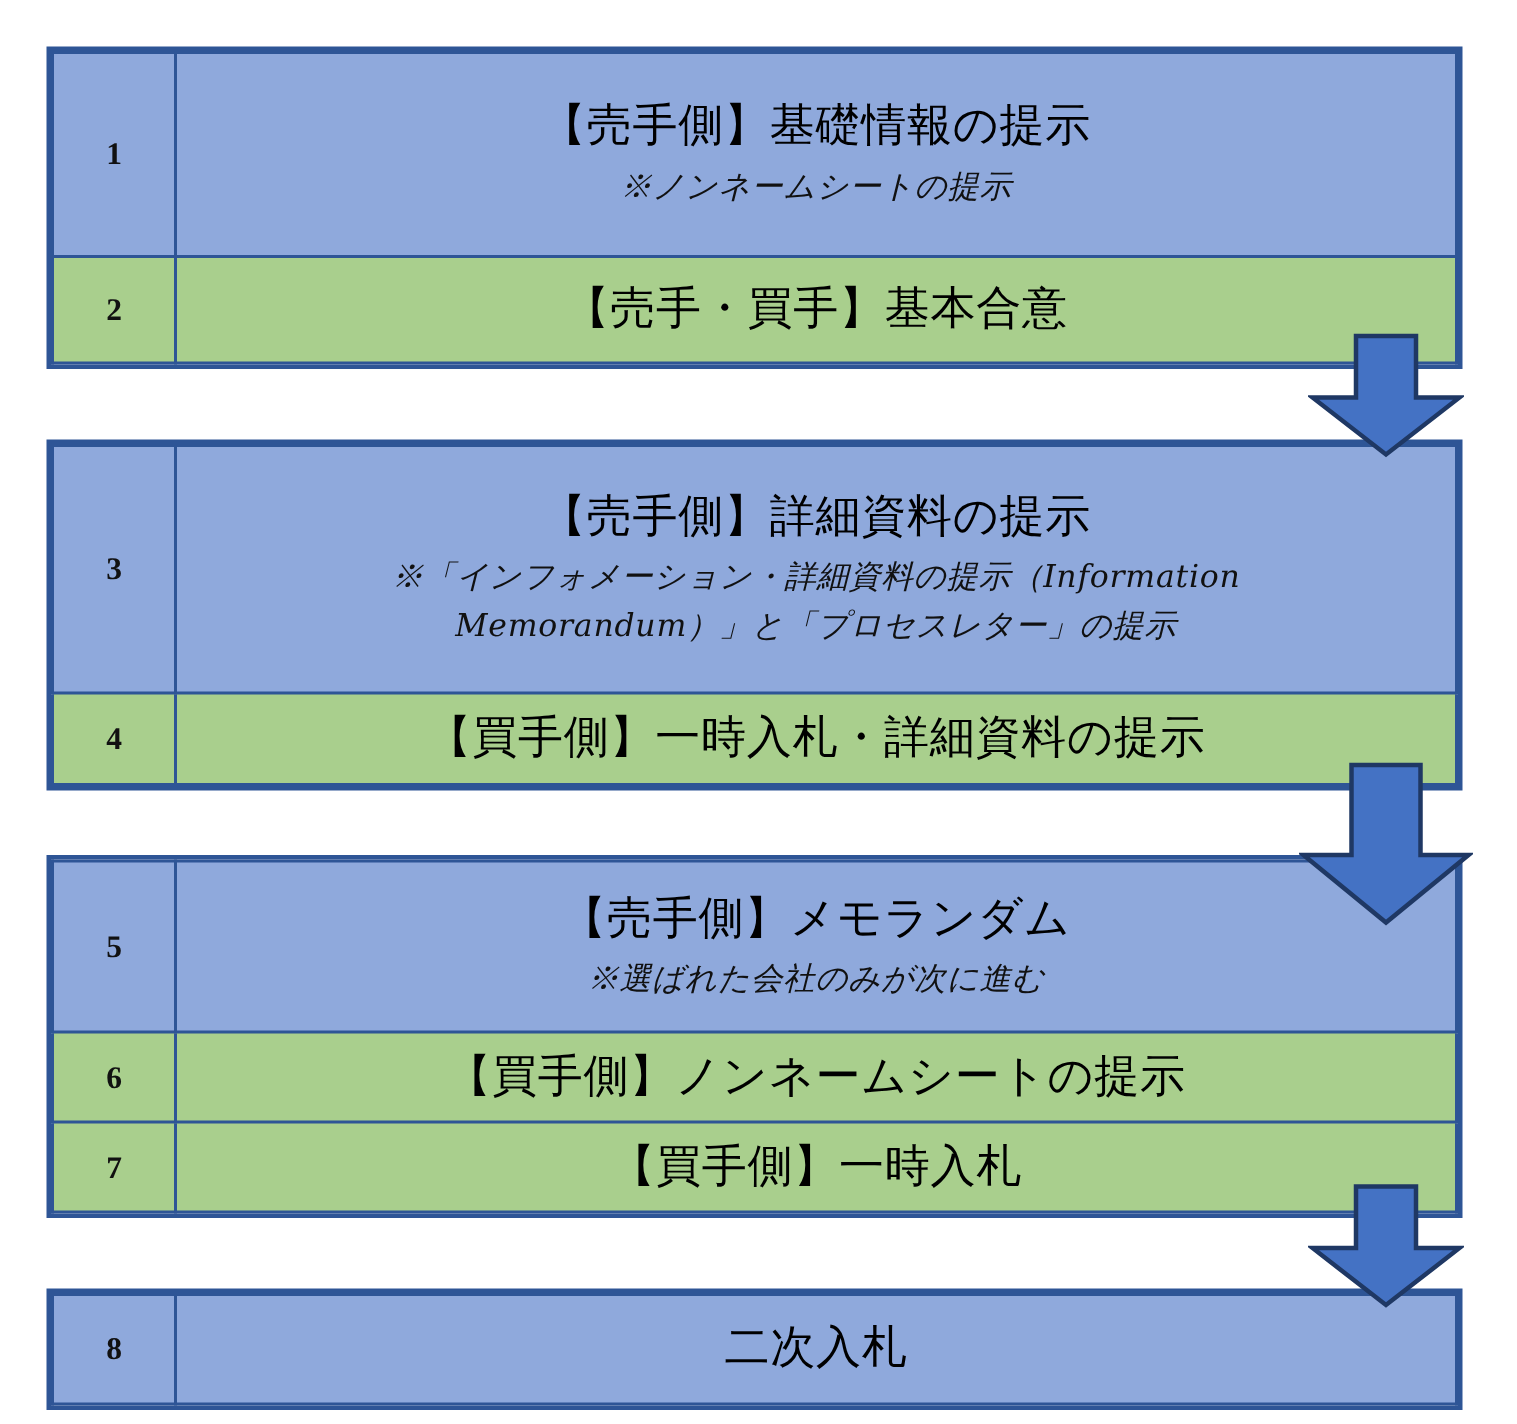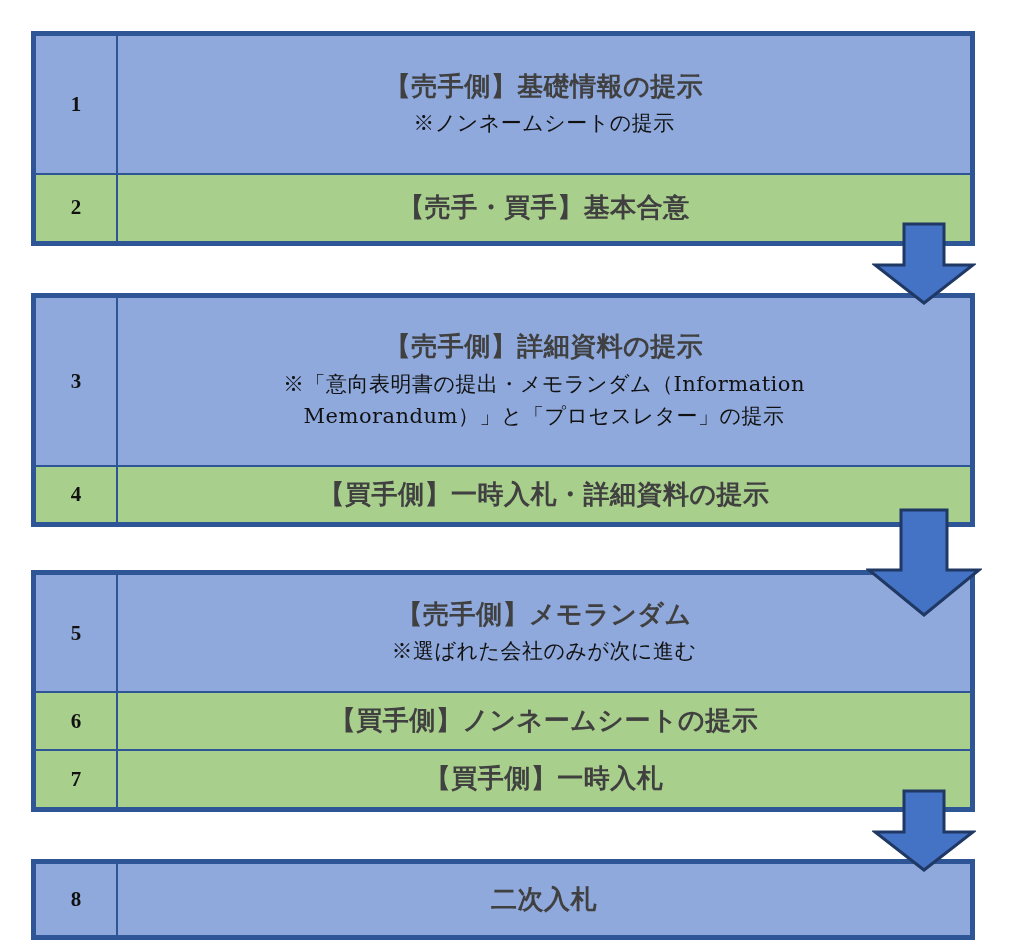--- a/index.html
+++ b/index.html
@@ -58,40 +58,41 @@
   }
 
   .row-blue .num-cell,
   .row-blue .body-cell { background: #8fa9dc; }
 
   .row-green .num-cell,
   .row-green .body-cell { background: #a9cf8d; }
 
   .title-line {
     font-family: "DejaVu Sans", "Liberation Sans", sans-serif;
-    font-size: 26px;
-    font-weight: bold;
-    color: #404040;
+    font-size: 30px;
+    font-weight: normal;
+    color: #000000;
     line-height: 1.28;
     letter-spacing: 0.5px;
     white-space: nowrap;
   }
 
   .sub-line {
     font-family: "DejaVu Serif", "Liberation Serif", serif;
     font-size: 21px;
     font-weight: normal;
     color: #111111;
     line-height: 1.55;
     letter-spacing: 0.5px;
     white-space: nowrap;
   }
 
   .sub-wrap {
     margin-top: 4px;
+    font-style: italic;
   }
 
   .arrow {
     position: absolute;
     z-index: 5;
   }
   .arrow svg { display: block; }
 
   
   #block-1 { left: 31px; top: 31px;  width: 944px; height: 215px; }
@@ -137,21 +138,21 @@
   </div>
 
   <div class="block" id="block-2">
     <table class="flow-table">
       <tbody>
         <tr class="row-blue">
           <td class="num-cell">3</td>
           <td class="body-cell">
             <div class="title-line">【売手側】詳細資料の提示</div>
             <div class="sub-wrap">
-              <div class="sub-line">※「意向表明書の提出・メモランダム（Information</div>
+              <div class="sub-line">※「インフォメーション・詳細資料の提示（Information</div>
               <div class="sub-line">Memorandum）」と「プロセスレター」の提示</div>
             </div>
           </td>
         </tr>
         <tr class="row-green">
           <td class="num-cell">4</td>
           <td class="body-cell">
             <div class="title-line">【買手側】一時入札・詳細資料の提示</div>
           </td>
         </tr>

